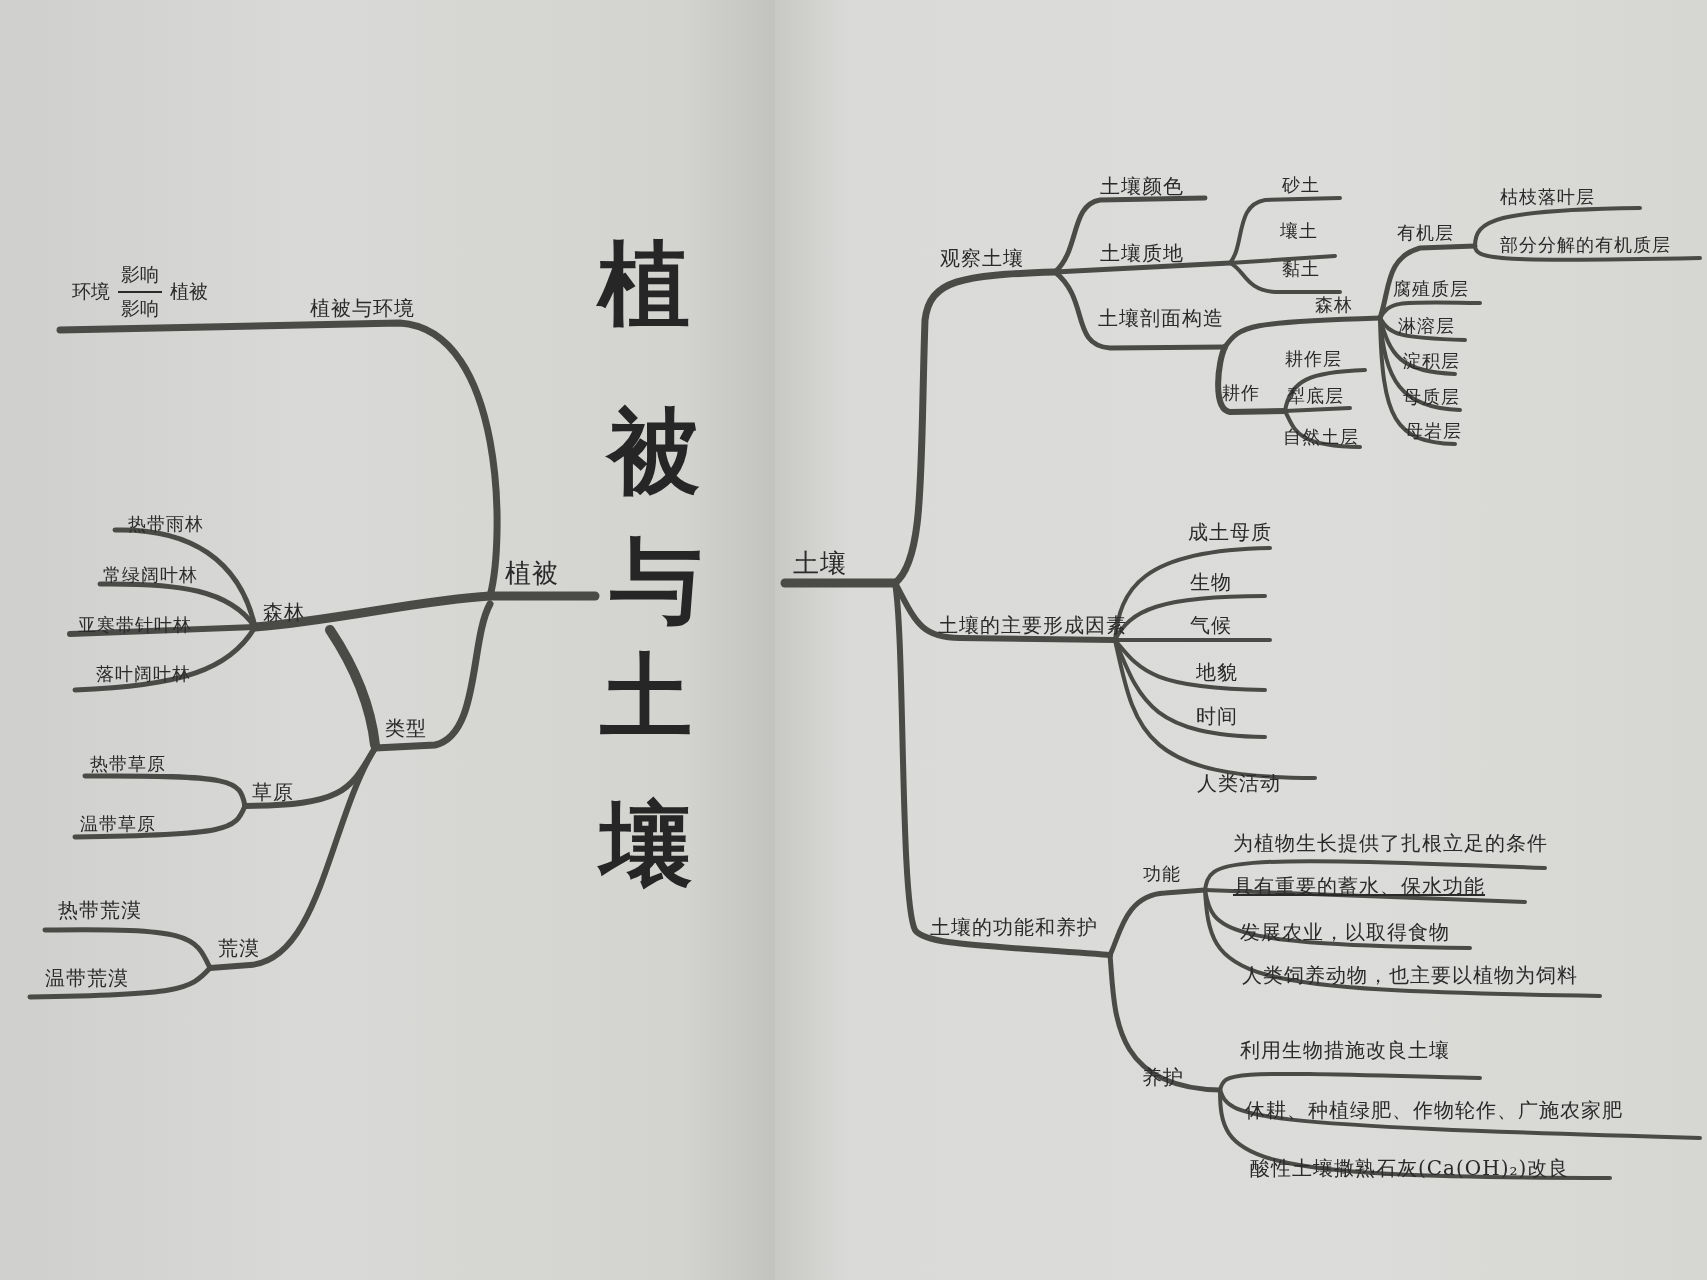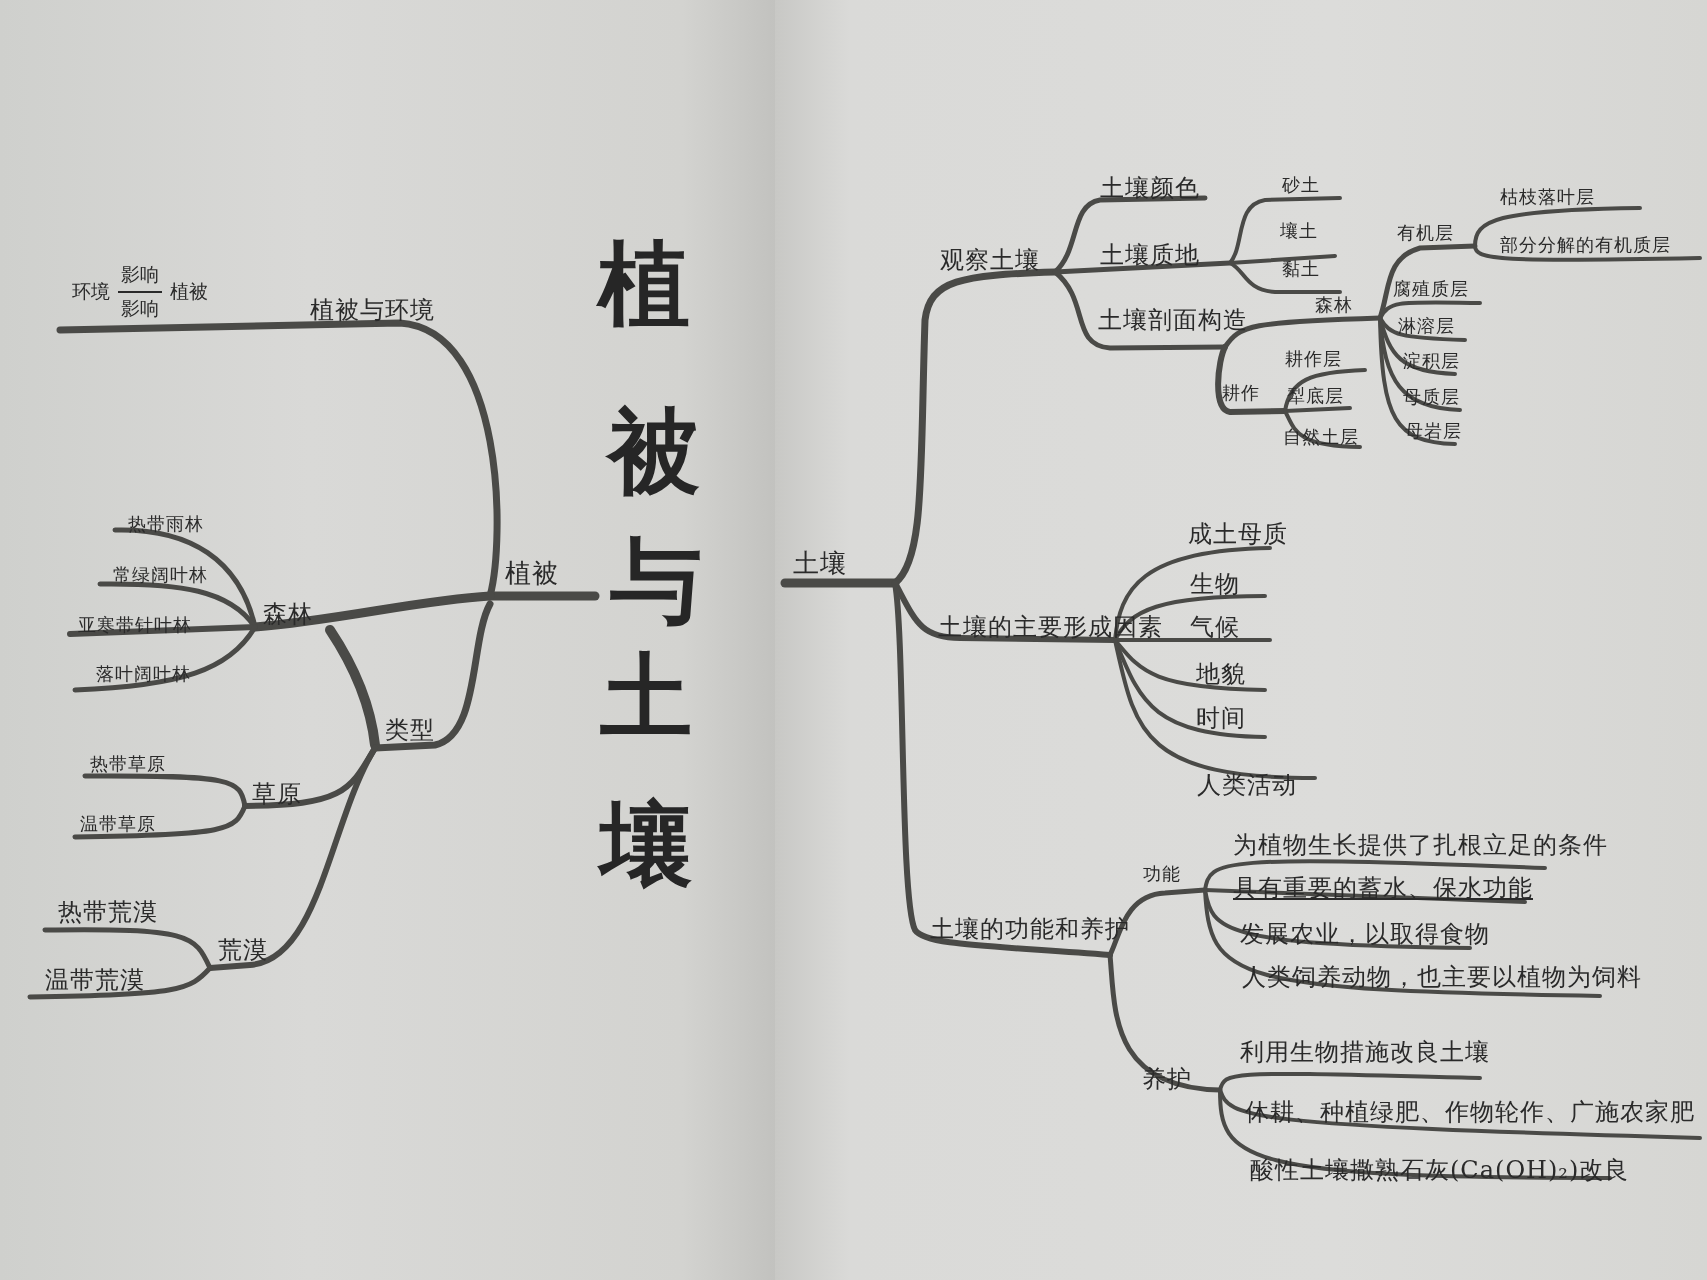--- a/index.html
+++ b/index.html
@@ -2,21 +2,21 @@
 <html><head>
 <meta charset="utf-8">
 <style>
   html,body{margin:0;padding:0;}
   body{width:1707px;height:1280px;position:relative;overflow:hidden;background:#bdbdb8;font-family:"DejaVu Serif",serif;}
   .page{position:absolute;top:0;bottom:0;}
   .page-left{left:0;width:775px;background:linear-gradient(90deg,#cfd0cd 0%,#d9d9d7 40%,#d3d3d0 88%,#c2c2bf 100%);}
   .page-right{left:775px;right:0;background:linear-gradient(90deg,#c8c8c5 0%,#dadad8 8%,#dcdcda 60%,#d6d6d3 100%);}
   .top-strip{position:absolute;top:0;left:0;width:1707px;height:22px;background:linear-gradient(180deg,#a9a9a5,#cdcdca);}
   svg.lines{position:absolute;left:0;top:0;}
-  .lbl{position:absolute;color:#2a2a2a;font-size:24px;white-space:nowrap;line-height:1;letter-spacing:1px;}
+  .lbl{position:absolute;color:#2a2a2a;font-size:20px;white-space:nowrap;line-height:1;letter-spacing:1px;}
   .lbl.sm{font-size:18px;}
   .lbl.lg{font-size:26px;}
   .title-char{position:absolute;font-size:92px;color:#262626;font-family:"DejaVu Serif",serif;font-weight:bold;line-height:1;}
   .frac{position:absolute;display:flex;align-items:center;font-size:19px;color:#2a2a2a;}
   .frac .stack{display:flex;flex-direction:column;align-items:center;margin:0 8px;}
   .frac .bar{width:44px;border-top:2px solid #2a2a2a;margin:3px 0;}
 </style>
 </head>
 <body>
 
@@ -109,21 +109,21 @@
   <span class="stack">
     <span>影响</span>
     <span class="bar"></span>
     <span>影响</span>
   </span>
   <span>植被</span>
 </div>
 
 <div class="lbl" style="left:263px;top:602px;">森林</div>
 <div class="lbl sm" style="left:128px;top:515px;">热带雨林</div>
-<div class="lbl sm" style="left:103px;top:566px;margin-left:10px;">常绿阔叶林</div>
+<div class="lbl sm" style="left:103px;top:566px;">常绿阔叶林</div>
 <div class="lbl sm" style="left:78px;top:616px;">亚寒带针叶林</div>
 <div class="lbl sm" style="left:96px;top:665px;">落叶阔叶林</div>
 
 <div class="lbl" style="left:385px;top:718px;">类型</div>
 <div class="lbl" style="left:252px;top:782px;">草原</div>
 <div class="lbl sm" style="left:90px;top:755px;">热带草原</div>
 <div class="lbl sm" style="left:80px;top:815px;">温带草原</div>
 
 <div class="lbl" style="left:218px;top:938px;">荒漠</div>
 <div class="lbl" style="left:58px;top:900px;">热带荒漠</div>

